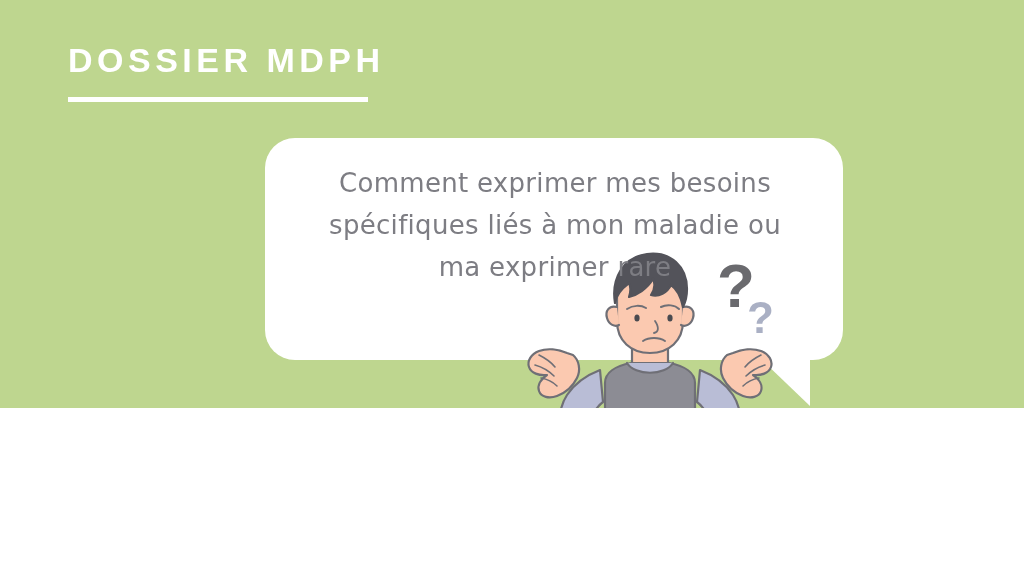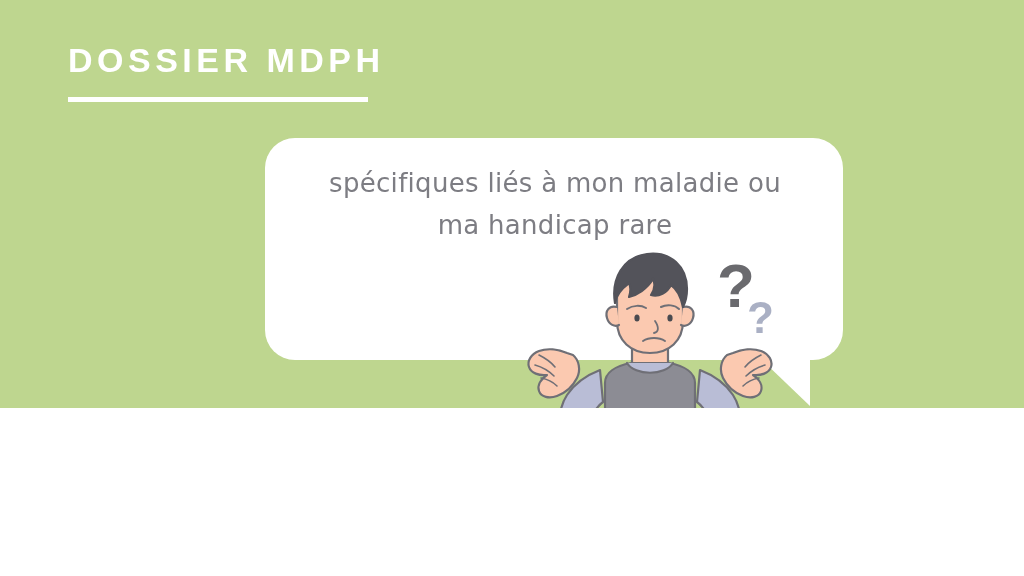--- a/index.html
+++ b/index.html
@@ -116,22 +116,23 @@
   <div id="hero"></div>
 
   <div id="title-block">
     <div id="page-title">DOSSIER MDPH</div>
     <div id="title-rule"></div>
   </div>
 
   <div id="bubble"></div>
   <div id="bubble-tail"></div>
   <div id="bubble-text">
+    <span class="ln">Comment exprimer mes besoins</span>
     <span class="ln">spécifiques liés à mon maladie ou</span>
-    <span class="ln">ma handicap rare</span>
+    <span class="ln">ma exprimer rare</span>
   </div>
 
   <svg id="illustration" viewBox="0 0 310 205">
     <g>
 
       <text x="222" y="62" font-family="Liberation Sans, sans-serif" font-size="62" font-weight="bold" fill="#6a6a6e">?</text>
 
       <text x="252" y="88" font-family="Liberation Sans, sans-serif" font-size="44" font-weight="bold" fill="#aab0c4">?</text>
     </g>
 

